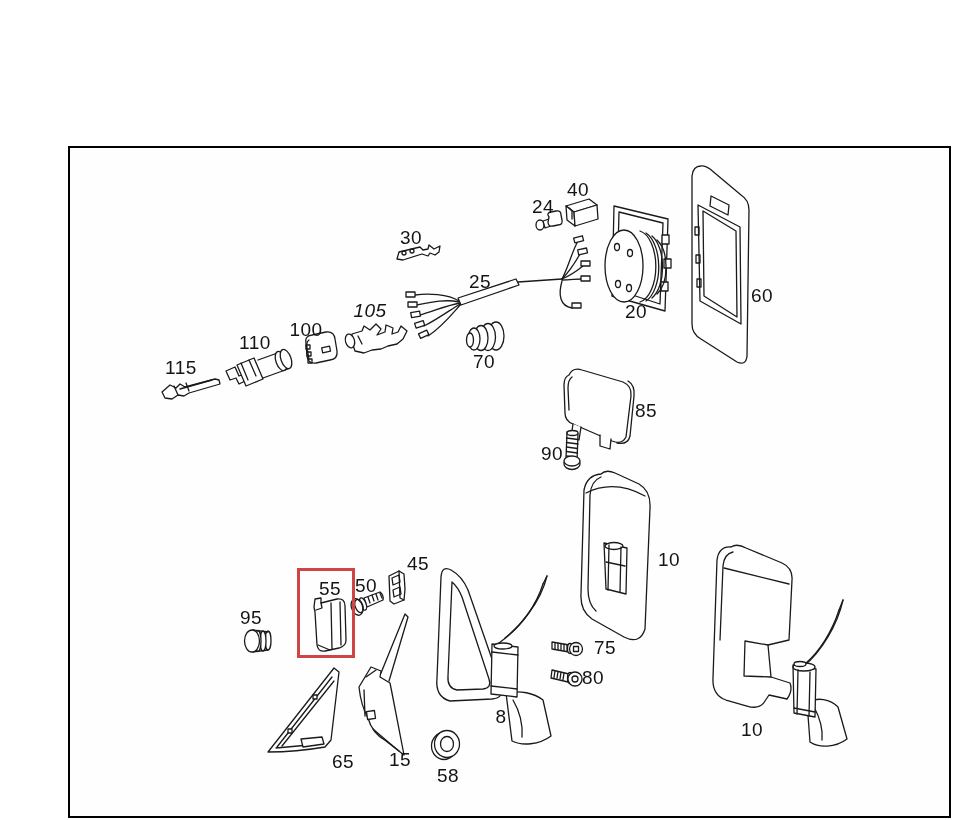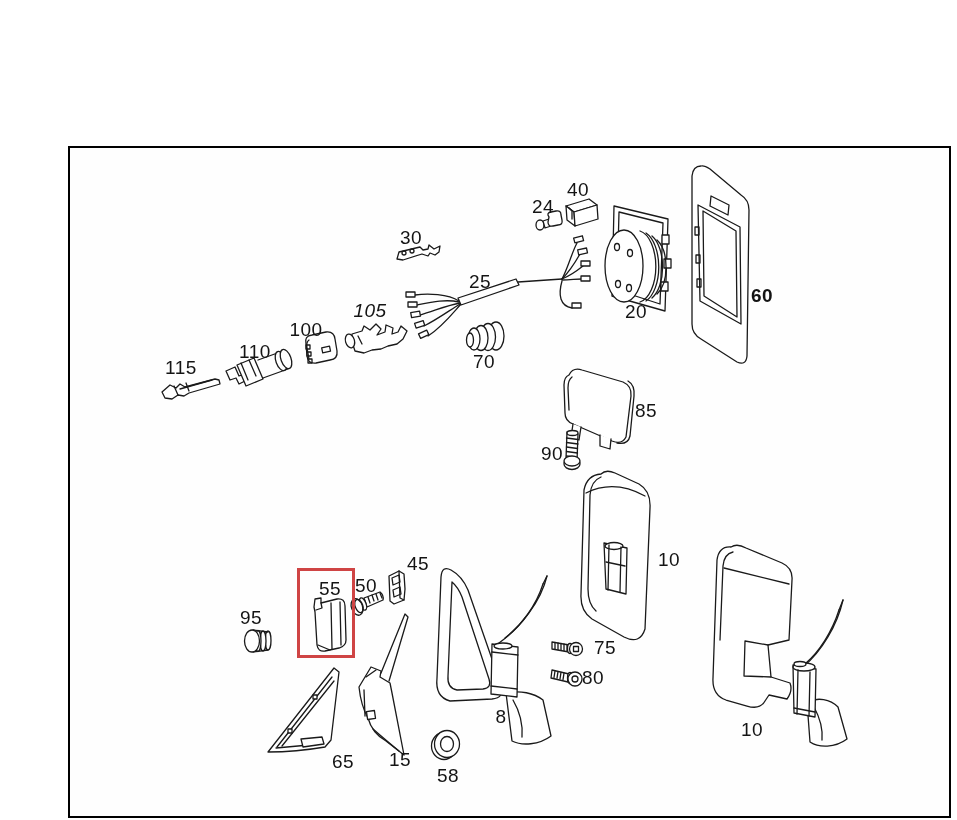--- a/index.html
+++ b/index.html
@@ -303,29 +303,29 @@
       <path d="M798,670 L797,714"></path>
         <path d="M810,672 L809,716"></path>
       <path d="M794,708 L815,712"></path>
     </g>
   </svg>
 
   <div class="highlight-box" style="left: 297px; top: 568px; width: 58px; height: 90px; border-color: rgb(207, 68, 68);"></div>
 
   <div class="callout-layer">
       <span class="callout" style="left: 181px; top: 368px;">115</span>
-      <span class="callout" style="left: 255px; top: 343px; margin-top: 9px;">110</span>
+      <span class="callout" style="left: 255px; top: 343px;">110</span>
       <span class="callout" style="left: 306px; top: 330px;">100</span>
       <span class="callout" style="left: 370px; top: 311px; font-style: italic;">105</span>
       <span class="callout" style="left: 411px; top: 238px;">30</span>
       <span class="callout" style="left: 480px; top: 282px;">25</span>
       <span class="callout" style="left: 543px; top: 207px;">24</span>
       <span class="callout" style="left: 578px; top: 190px;">40</span>
       <span class="callout" style="left: 636px; top: 312px;">20</span>
-      <span class="callout" style="left: 762px; top: 296px; font-weight: bold;">60</span>
+      <span class="callout" style="left: 762px; top: 296px;">60</span>
       <span class="callout" style="left: 484px; top: 362px;">70</span>
       <span class="callout" style="left: 646px; top: 411px;">85</span>
       <span class="callout" style="left: 552px; top: 454px;">90</span>
       <span class="callout" style="left: 669px; top: 560px;">10</span>
       <span class="callout" style="left: 605px; top: 648px;">75</span>
       <span class="callout" style="left: 593px; top: 678px;">80</span>
       <span class="callout" style="left: 501px; top: 717px;">8</span>
       <span class="callout" style="left: 448px; top: 776px; text-align: center;">58</span>
       <span class="callout" style="left: 251px; top: 618px;">95</span>
       <span class="callout" style="left: 330px; top: 589px;">55</span>

